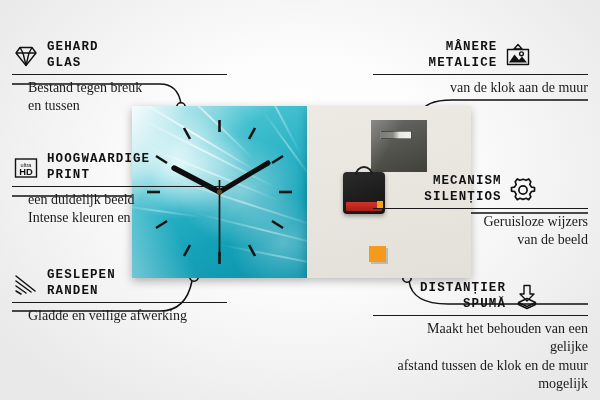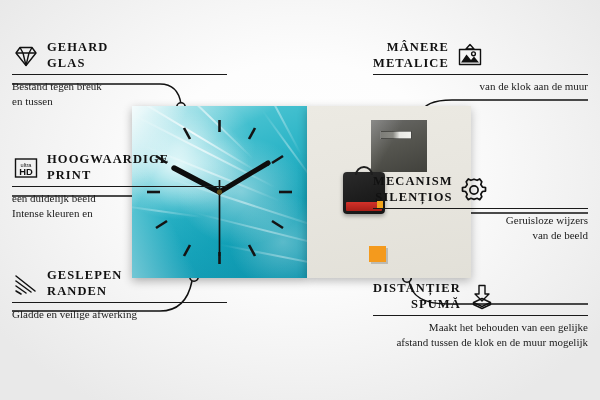--- a/index.html
+++ b/index.html
@@ -17,32 +17,32 @@
 
   
   #wires { position:absolute; left:0; top:0; width:600px; height:400px; }
 
   
   .feat { position:absolute; width:215px; }
   .feat .head {
     display:flex; align-items:center; gap:7px;
   }
   .feat.left .head { justify-content:flex-start; }
-  .feat.right .head { justify-content:flex-start; }
+  .feat.right .head { justify-content:center; }
   .ico { width:28px; height:28px; flex:0 0 28px; display:block; }
   .ttl {
-    font-family:Liberation Serif, serif;
+    font-family:Liberation Mono, monospace;
     font-size:12.5px; letter-spacing:1.1px; font-weight:700;
     color:#111; line-height:1.24; text-transform:uppercase;
   }
   .feat.right .ttl { text-align:right; }
   .rule { height:1px; background:#1a1a1a; margin:3px 0 4px 0; width:100%; }
   .desc {
     font-family:"Liberation Serif", serif;
-    font-size:11px; color:#1b1b1b; line-height:1.32;
+    font-size:14px; color:#1b1b1b; line-height:1.32;margin-left:16px;
   }
   .feat.right .desc { text-align:right; }
 
   
   #clock {
     position:absolute; left:132px; top:106px; width:175px; height:172px;
     background:
       linear-gradient(118deg, rgba(255,255,255,.85) 0%, rgba(255,255,255,0) 22%),
       linear-gradient(152deg, rgba(255,255,255,.55) 4%, rgba(255,255,255,0) 30%),
       linear-gradient(64deg,  rgba(255,255,255,.40) 0%, rgba(255,255,255,0) 26%),

